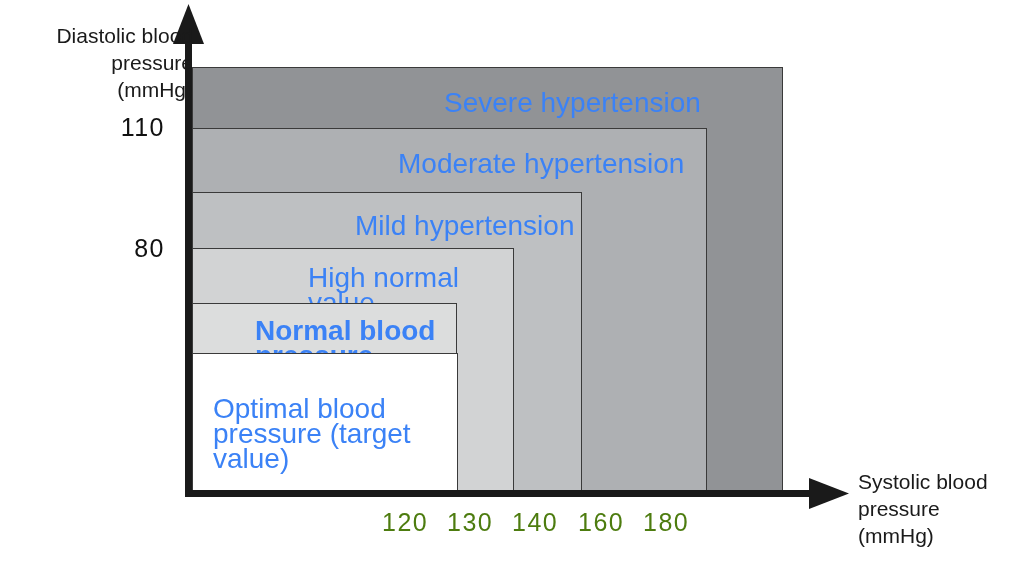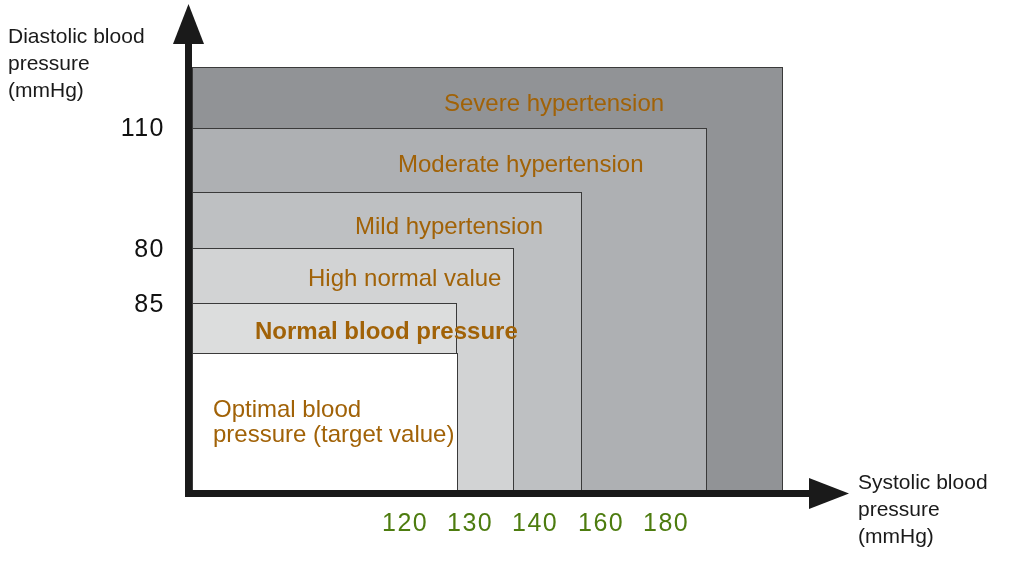--- a/index.html
+++ b/index.html
@@ -28,21 +28,21 @@
     position: absolute;
     font-size: 21px;
     line-height: 27px;
     color: #1a1a1a;
     white-space: pre-line;
   }
   #y-axis-title {
     left: 8px;
     top: 22px;
     width: 185px;
-    text-align: left;
+    text-align: right;
   }
   #x-axis-title {
     left: 858px;
     top: 468px;
     width: 170px;
     text-align: left;
   }
 
   
   #axis-svg {
@@ -54,23 +54,23 @@
   }
 
   
   .band {
     position: absolute;
     box-sizing: border-box;
     border: 1.5px solid #3a3a3a;
   }
   .band-label {
     position: absolute;
-    font-size: 24px;
+    font-size: 28px;
     line-height: 25px;
-    color: #a16207;
+    color: #3b82f6;
     white-space: pre-line;
   }
 
   
   .ytick {
     position: absolute;
     font-size: 25px;
     line-height: 25px;
     text-align: right;
     width: 120px;
@@ -122,21 +122,20 @@
 
     <polygon points="188.5,4 204,44 173,44" fill="#1a1a1a"></polygon>
 
     <rect x="185" y="490" width="634" height="7" fill="#1a1a1a"></rect>
 
     <polygon points="849,493.5 809,509 809,478" fill="#1a1a1a"></polygon>
   </svg>
 
   <div class="ytick" style="left:45px; top:115px;">110</div>
   <div class="ytick" style="left:45px; top:236px;">80</div>
-  <div class="ytick" style="left:45px; top:291px;">85</div>
 
   <div class="xtick" style="left:382px; top:510px;">120</div>
   <div class="xtick" style="left:447px; top:510px;">130</div>
   <div class="xtick" style="left:512px; top:510px;">140</div>
   <div class="xtick" style="left:578px; top:510px;">160</div>
   <div class="xtick" style="left:643px; top:510px;">180</div>
 
   <div class="axis-title" id="y-axis-title">Diastolic blood
 pressure
 (mmHg)</div>

